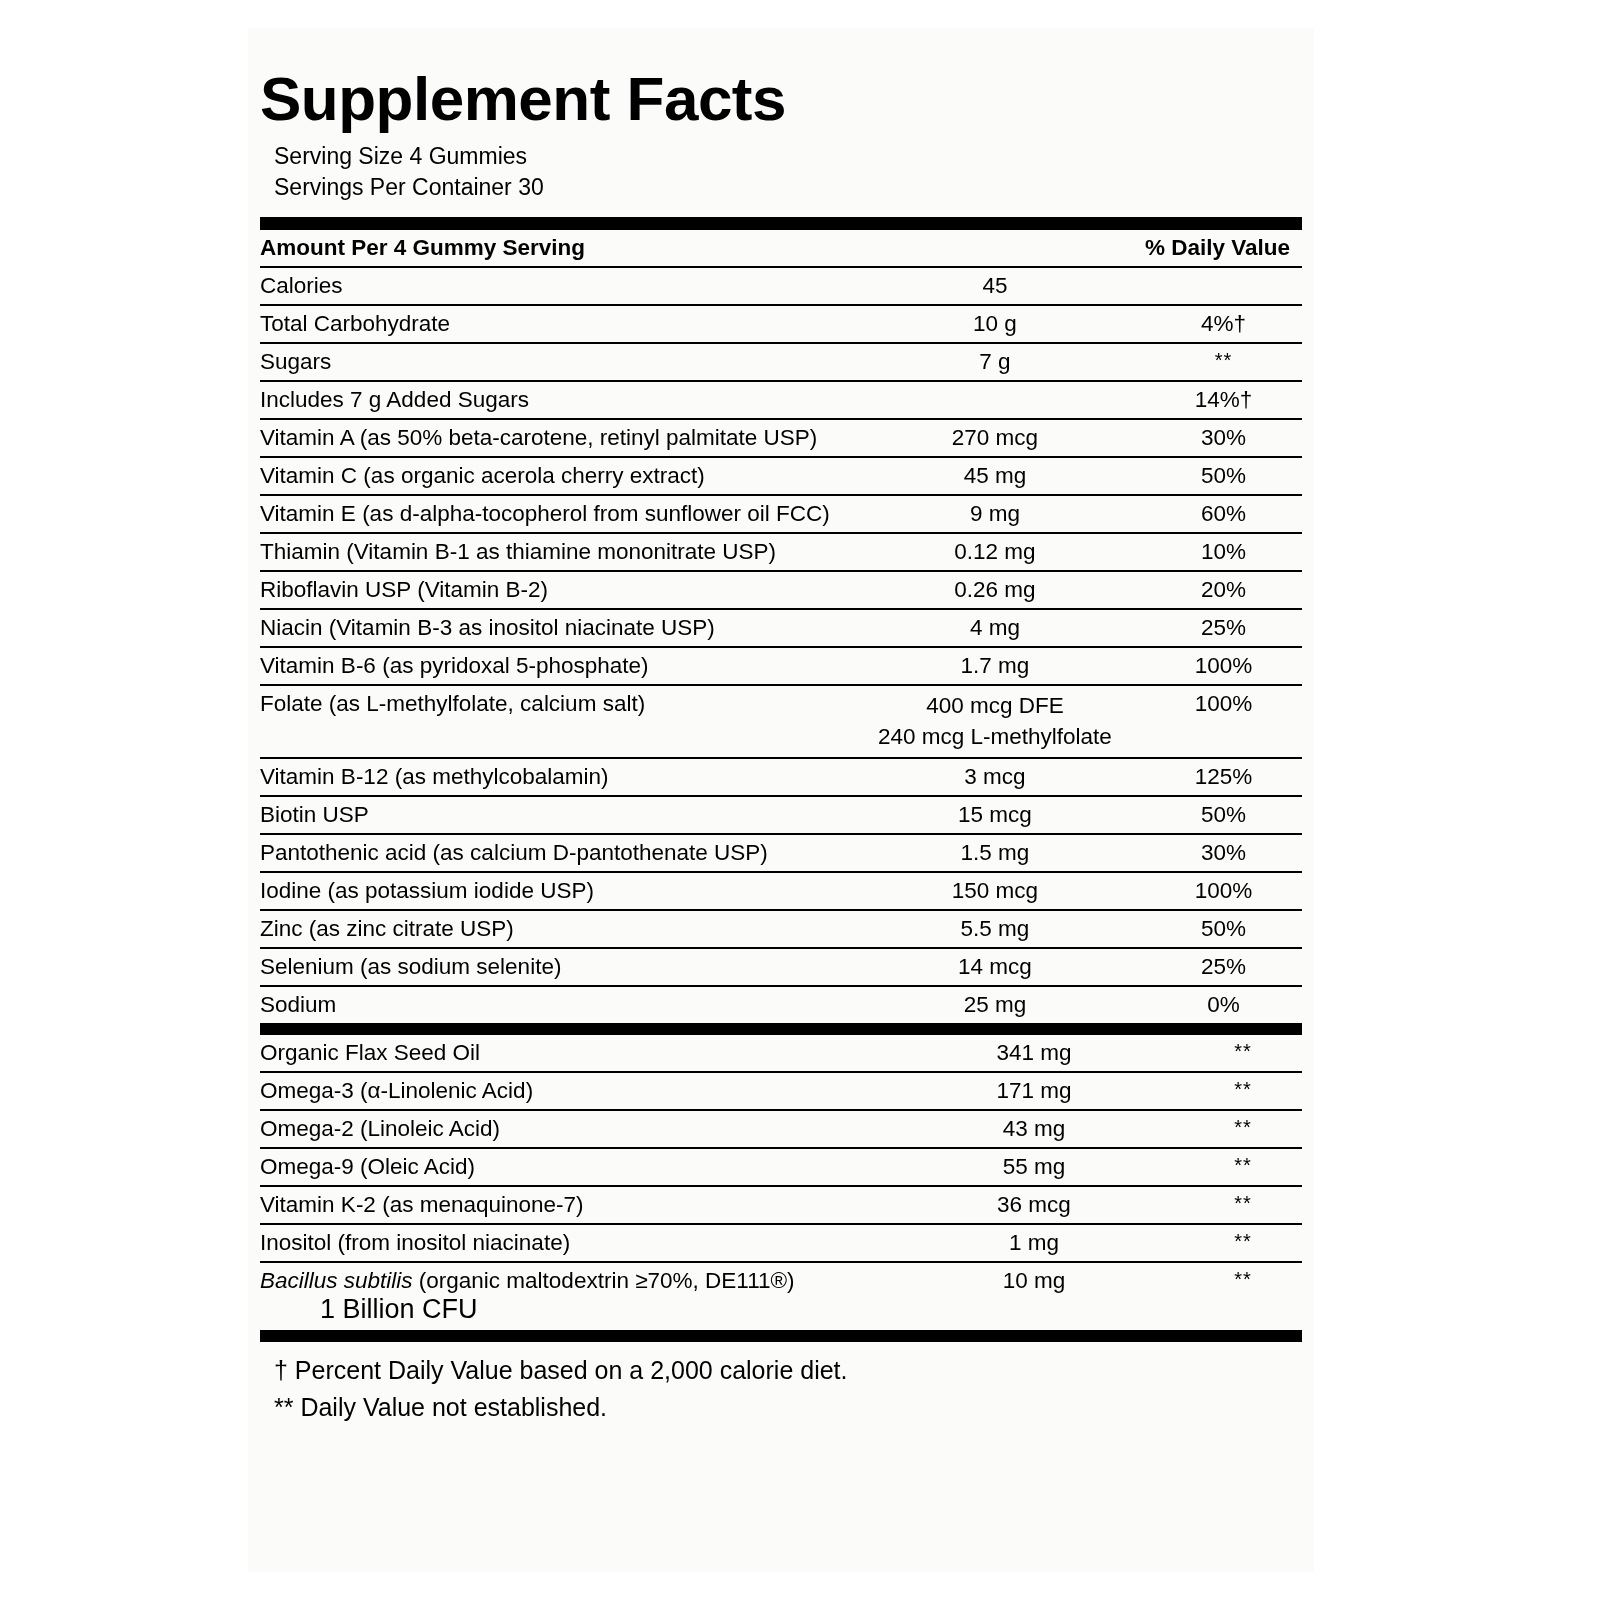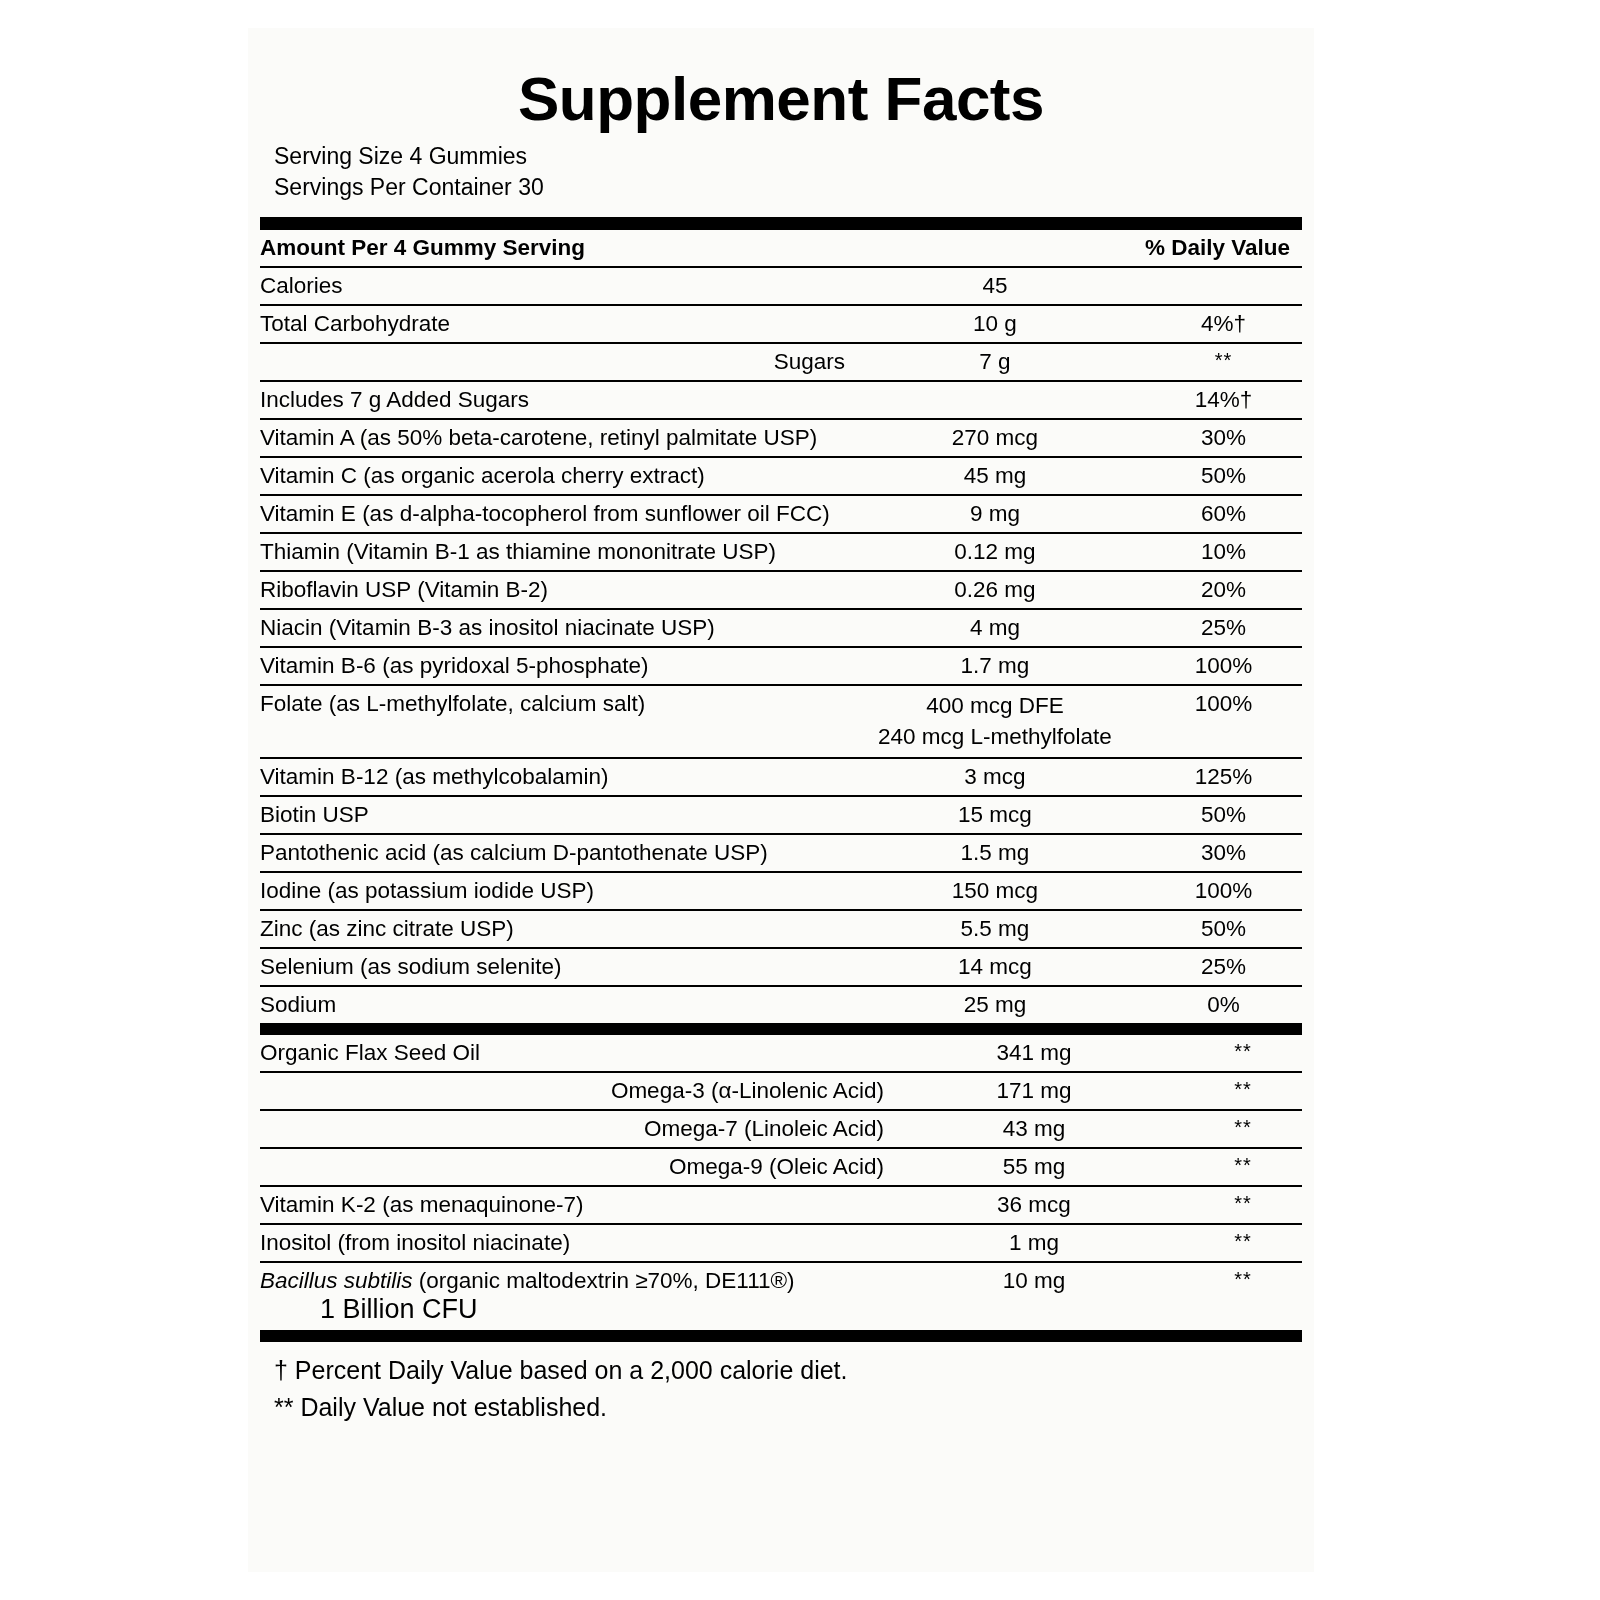--- a/index.html
+++ b/index.html
@@ -26,21 +26,21 @@
     position: absolute;
     left: 12px;
     top: 10px;
     width: 1042px;
   }
   .title {
     font-size: 62px;
     font-weight: bold;
     letter-spacing: -0.5px;
     line-height: 1.05;
-    text-align: center;
+    text-align: left;
     margin: 28px 0 4px 0;
     font-family: "Liberation Sans", sans-serif;
   }
   .serving-lines {
     font-size: 23px;
     line-height: 1.35;
     margin-left: 14px;
     margin-top: 10px;
   }
   .rule-thick {
@@ -81,21 +81,21 @@
   .hdr td {
     font-weight: bold;
     padding-top: 6px;
     padding-bottom: 6px;
   }
   .hdr td.dvhdr {
     text-align: left;
     padding-right: 12px;
     font-weight: bold;
   }
-  .indent1 { padding-left: 44px; text-align: right; }
+  .indent1 { padding-left: 44px; }
   .indent2 { padding-left: 64px; }
   .stars { letter-spacing: 1px; font-size: 20px; }
   .sub-line {
     font-size: 27px;
     padding-left: 60px;
   }
   .italic { font-style: italic; }
   .footnotes {
     font-size: 25px;
     line-height: 1.5;
@@ -260,21 +260,21 @@
           <td class="name">Organic Flax Seed Oil</td>
           <td class="amt">341 mg</td>
           <td class="dv stars">**</td>
         </tr>
         <tr class="rowline">
           <td class="name indent1">Omega-3 (α-Linolenic Acid)</td>
           <td class="amt">171 mg</td>
           <td class="dv stars">**</td>
         </tr>
         <tr class="rowline">
-          <td class="name indent1">Omega-7 (Linoleic Acid)</td>
+          <td class="name indent1">Omega-2 (Linoleic Acid)</td>
           <td class="amt">43 mg</td>
           <td class="dv stars">**</td>
         </tr>
         <tr class="rowline">
           <td class="name indent1">Omega-9 (Oleic Acid)</td>
           <td class="amt">55 mg</td>
           <td class="dv stars">**</td>
         </tr>
         <tr class="rowline">
           <td class="name">Vitamin K-2 (as menaquinone-7)</td>

